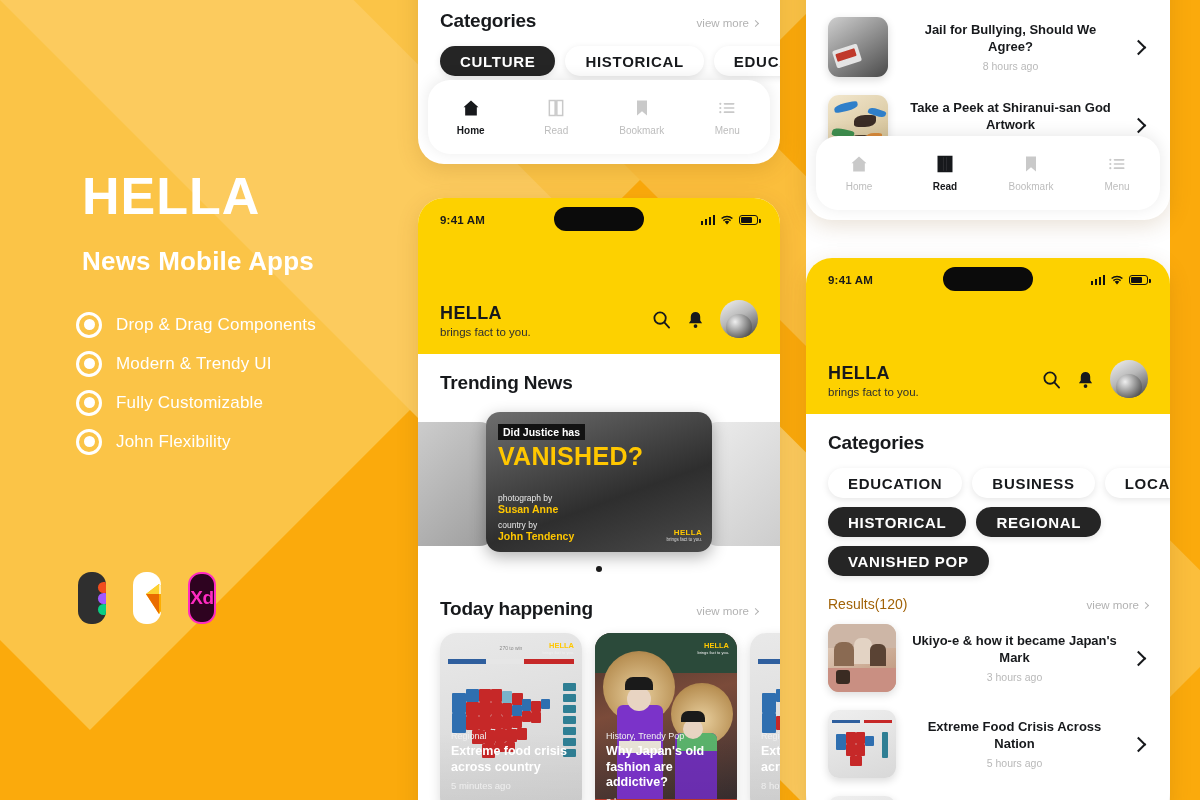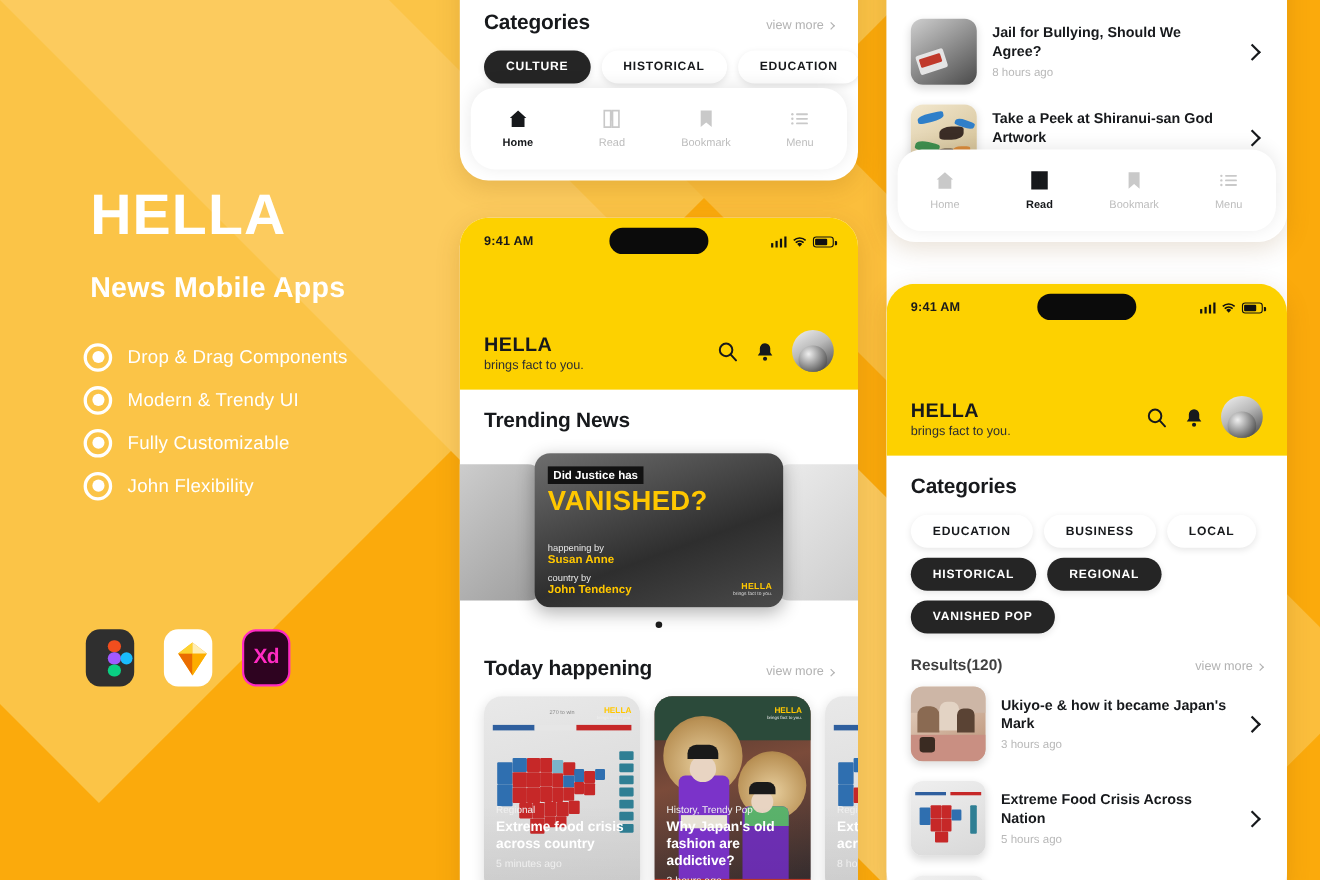--- a/index.html
+++ b/index.html
@@ -43,21 +43,21 @@
   }
   .radio {
     width:26px; height:26px; border-radius:50%;
     border:3px solid #FFFFFF; flex:none;
     display:flex; align-items:center; justify-content:center;
   }
   .radio i { display:block; width:11px; height:11px; border-radius:50%; background:#FFFFFF; }
   .feature span.ftxt { font-size:17px; color:#FFFFFF; font-weight:400; letter-spacing:0.2px; }
 
   #tool-icons { position:absolute; left:78px; top:572px; display:flex; gap:27px; }
-  .tool { width:44px; height:52px; border-radius:13px; position:relative; overflow:hidden; }
+  .tool { width:28px; height:52px; border-radius:13px; position:relative; overflow:hidden; }
   .tool.figma { background:#2F2F2F; }
   .tool.sketch { background:#FFFFFF; }
   .tool.xd { background:#2E0320; border:2px solid #FF2BC2; }
   .tool .lbl { position:absolute; inset:0; display:flex; align-items:center; justify-content:center;
                font-size:19px; font-weight:700; color:#FF2BC2; letter-spacing:-0.5px; }
 
   
   .phone { position:absolute; border-radius:26px; overflow:hidden; background:#fff;
            box-shadow:0 6px 22px rgba(120,70,0,0.16); }
 
@@ -85,21 +85,21 @@
             background:linear-gradient(150deg,#f2f2f2 0%,#b9b9b9 45%,#3e3e3e 100%); position:relative; }
   .avatar::after{content:"";position:absolute;left:6px;top:14px;width:26px;height:26px;border-radius:50%;
                  background:radial-gradient(circle at 35% 30%,#efefef,#555 75%);}
 
   .sec-head { display:flex; align-items:baseline; justify-content:space-between; padding:0 22px; }
   .sec-title { font-size:19px; font-weight:800; color:#17191C; letter-spacing:-0.2px; }
   .view-more { font-size:11.5px; color:#B2B2B2; display:flex; align-items:center; gap:4px; }
 
   .chips { display:flex; gap:10px; padding:0 22px; }
   .chip { height:30px; padding:0 20px; border-radius:15px; display:flex; align-items:center;
-          justify-content:center; font-size:11px; font-weight:700; letter-spacing:0.7px;
+          justify-content:center; font-size:15px; font-weight:700; letter-spacing:0.7px;
           background:#fff; color:#17191C; box-shadow:0 2px 7px rgba(0,0,0,0.10); white-space:nowrap; }
   .chip.active { background:#252525; color:#fff; }
 
   .bottom-nav { position:absolute; left:10px; right:10px; bottom:10px; height:74px;
                 background:#fff; border-radius:22px; box-shadow:0 -2px 16px rgba(0,0,0,0.09);
                 display:flex; align-items:center; }
   .nav-item { flex:1; display:flex; flex-direction:column; align-items:center; gap:7px; }
   .nav-label { font-size:10px; color:#BDBDBD; font-weight:500; }
   .nav-item.active .nav-label { color:#17191C; font-weight:700; }
   .nav-ico { width:20px; height:20px; display:block; }
@@ -164,34 +164,34 @@
              background:radial-gradient(circle at 50% 60%,#e8cf9e,#b99155 70%,#8a6334); }
   .jp .kim { position:absolute; background:#7b33c9; border-radius:6px 6px 2px 2px; }
   .jp .kim2 { position:absolute; background:#6e2fb5; border-radius:6px 6px 2px 2px; }
   .jp .grn { position:absolute; background:#2f6b4f; }
   .jp .red { position:absolute; left:0; right:0; bottom:10px; height:4px; background:#c0392b; }
 
   
   .lrow { display:flex; align-items:center; gap:14px; padding:9px 22px; }
   .lthumb { width:60px; height:60px; border-radius:11px; flex:none; overflow:hidden; position:relative;
             box-shadow:0 3px 8px rgba(0,0,0,0.14); }
-  .ltext { flex:1; min-width:0; }
+  .ltext { flex:1; min-width:0;text-align:center; }
   .ltitle { font-size:13px; font-weight:800; color:#17191C; line-height:1.3; }
   .lago { font-size:10.5px; color:#B9B9B9; margin-top:5px; }
   .chev { width:11px; height:11px; border-right:2.6px solid #17191C; border-top:2.6px solid #17191C;
           transform:rotate(45deg); flex:none; margin-right:4px; }
   .chev-sm { width:5px; height:5px; border-right:1.4px solid #B2B2B2; border-top:1.4px solid #B2B2B2;
              transform:rotate(45deg); display:inline-block; }
 
   .th-shout { background:linear-gradient(145deg,#cfcfcf,#4a4a4a); }
   .th-birds { background:linear-gradient(150deg,#f2e7cd,#cdb98c); }
   .th-ukiyo { background:linear-gradient(150deg,#e8d6c6,#b98f74); }
   .th-map   { background:linear-gradient(160deg,#efefef,#d8d8d8); }
 
-  .sec-label { font-size:14px; color:#404040; font-weight:700; }
+  .sec-label { font-size:14px; color:#a16207; font-weight:400; }
 </style>
 </head>
 <body>
 
 <div id="bg">
   <div class="band b1"></div>
   <div class="band b2"></div>
   <div class="band b3"></div>
   <div class="band b4"></div>
 </div>
@@ -359,21 +359,21 @@
       <div class="sec-title">Trending News</div>
     </div>
 
     <div class="trend-wrap">
       <div class="t-card t-side-l"></div>
       <div class="t-card t-side-r"></div>
       <div class="t-card t-main">
         <div class="t-kicker">Did Justice has</div>
         <div class="t-head">VANISHED?</div>
         <div class="t-meta">
-          <div class="k">happening by</div>
+          <div class="k">photograph by</div>
           <div class="v">Susan Anne</div>
           <div class="k">country by</div>
           <div class="v" style="margin-bottom:0">John Tendency</div>
         </div>
         <div class="t-logo">
           <div class="a">HELLA</div>
           <div class="b">brings fact to you.</div>
         </div>
       </div>
     </div>

